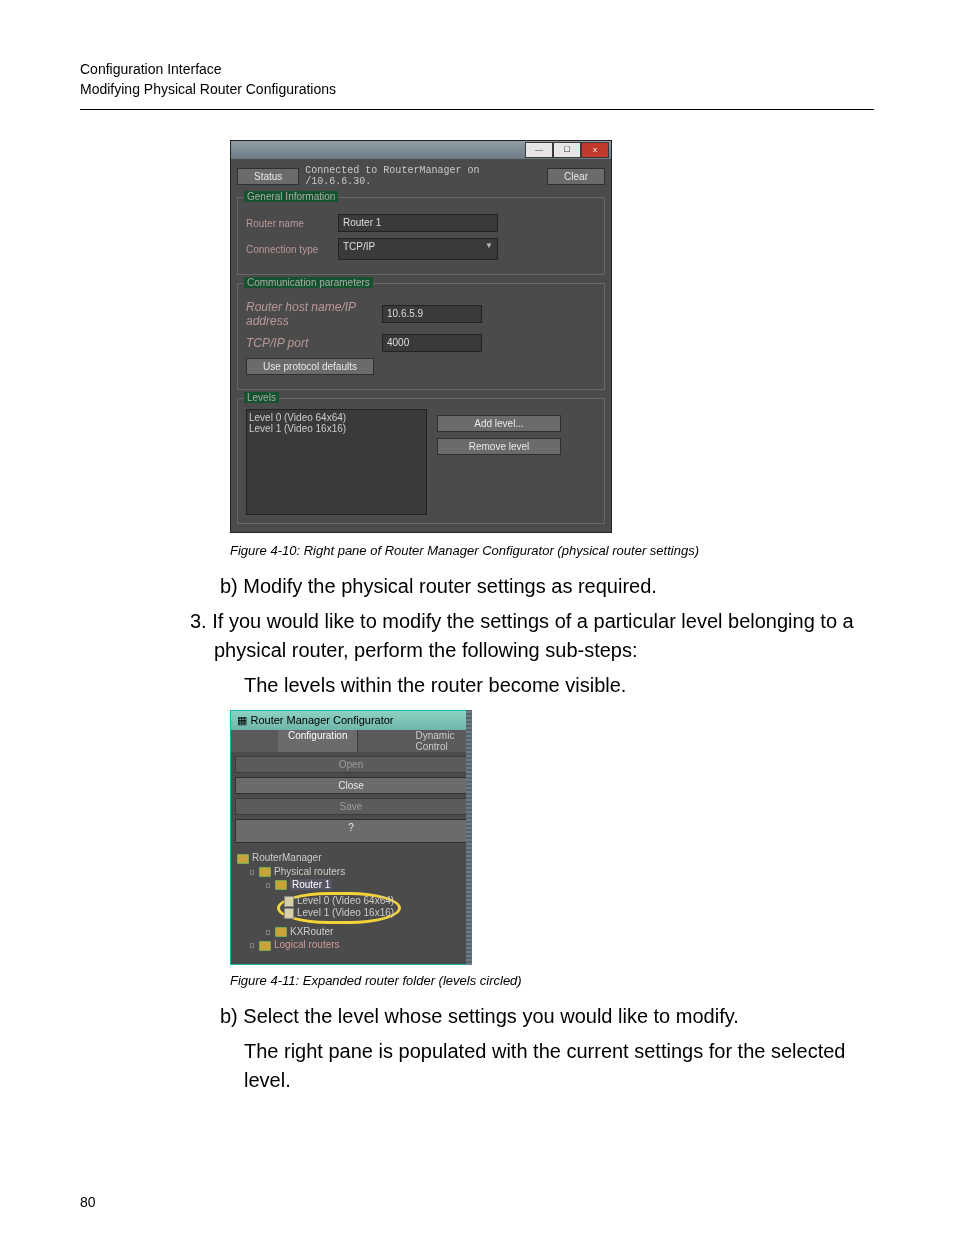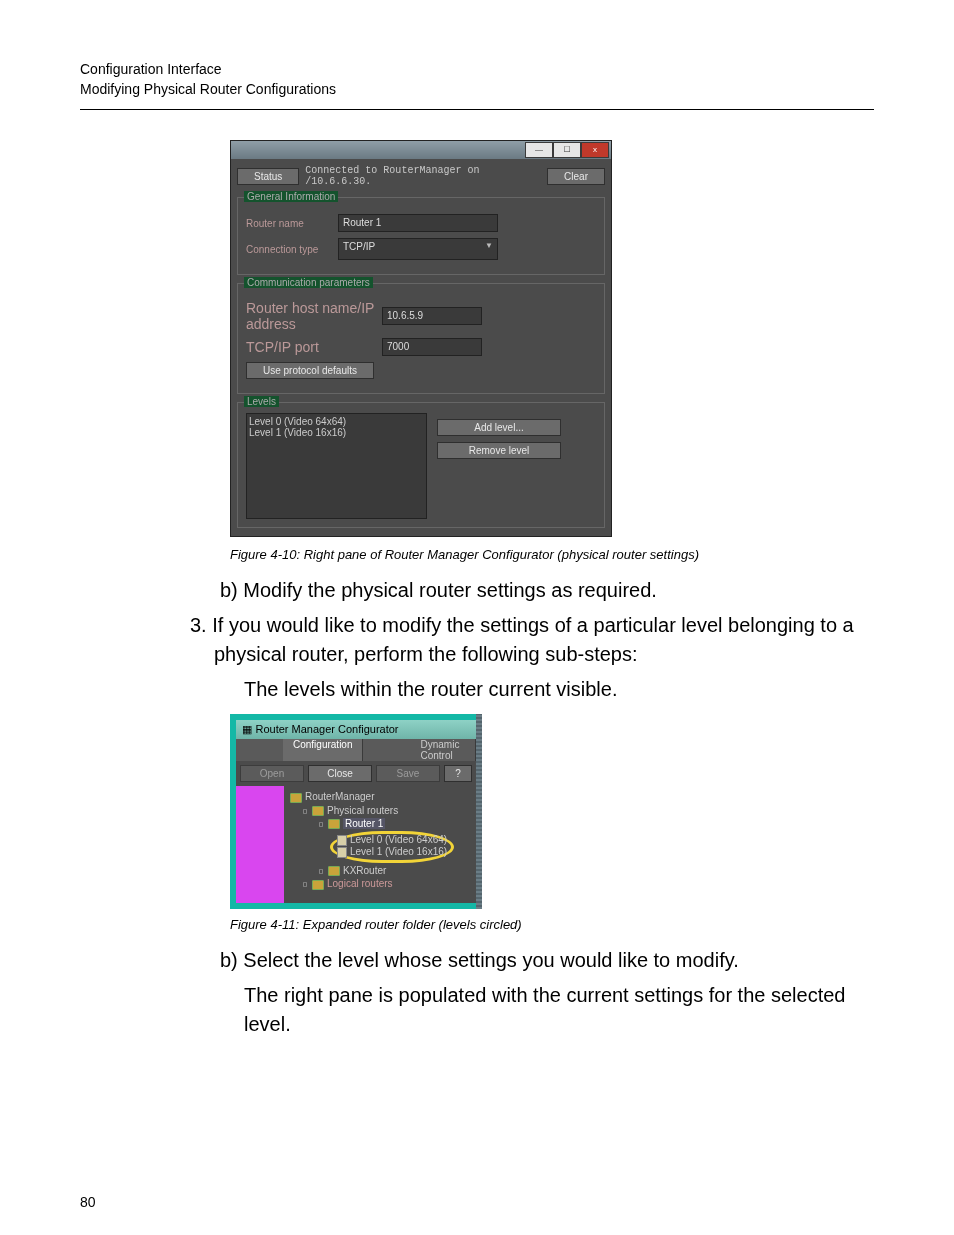--- a/index.html
+++ b/index.html
@@ -135,21 +135,21 @@
     display: flex;
     align-items: center;
     gap: 6px;
     margin: 6px 0;
   }
   .form-label {
     width: 86px;
     font-size: 10px;
     color: #b99;
   }
-  .form-label-wide { width: 130px; font-size: 14px; color:#b99;}
+  .form-label-wide { width: 130px; font-size: 12px; color:#b99;font-style:italic;}
   .txt-input {
     background: #3a3a3a;
     border: 1px solid #222;
     color: #ddd;
     font-size: 10px;
     padding: 2px 4px;
     height: 12px;
   }
   .sel {
     background: #3a3a3a;
@@ -186,22 +186,22 @@
     display: block;
     width: 90px;
     margin: 6px 0;
     text-align: center;
   }
   .clearfix::after { content:""; display:block; clear:both; }
 
   
   .win2 {
     width: 240px;
-    background: #d946ef;
-    border: 6px solid #14b8a6;
+    background: #7dd3fc;
+    border: 1px solid #14b8a6;
     font-family: Tahoma, Arial, sans-serif;
     font-size: 10px;
     color: #c8c8c8;
   }
   .win2-title {
     background: linear-gradient(#8ed1c5, #6fb5a9);
     color: #000;
     font-size: 11px;
     padding: 3px 6px;
   }
@@ -215,26 +215,26 @@
     color: #ccc;
     border-right: 1px solid #3a3a3a;
     margin-left: 47px;
   }
   .tab.active { background: #6b6b6b; color: #fff; }
   .toolbar2 {
     display: flex;
     gap: 4px;
     padding: 4px;
     background: #4b4b4b;
+    flex-direction: column;
   }
   .toolbar2 .gbtn { flex:1; text-align:center; padding:2px 4px; font-size:10px;}
   .tree {
     padding: 4px 2px 12px 6px;
     background: #4b4b4b;
-    margin-left: 48px;
   }
   .tree-row {
     font-size: 10px;
     color: #ccc;
     padding: 1px 0;
     white-space: nowrap;
   }
   .ind1 { padding-left: 12px; }
   .ind2 { padding-left: 28px; }
   .ind3 { padding-left: 44px; }
@@ -300,21 +300,21 @@
       </div>
 
       <div class="groupbox">
         <div class="group-title">Communication parameters</div>
         <div class="form-row">
           <div class="form-label-wide">Router host name/IP address</div>
           <div class="txt-input" style="width:90px">10.6.5.9</div>
         </div>
         <div class="form-row">
           <div class="form-label-wide">TCP/IP port</div>
-          <div class="txt-input" style="width:90px">7000</div>
+          <div class="txt-input" style="width:90px">4000</div>
         </div>
         <div class="form-row">
           <div class="gbtn">Use protocol defaults</div>
         </div>
       </div>
 
       <div class="groupbox clearfix">
         <div class="group-title">Levels</div>
         <div class="levels-box">
           <div>Level 0 (Video 64x64)</div>
@@ -324,21 +324,21 @@
           <div class="gbtn">Add level...</div>
           <div class="gbtn">Remove level</div>
         </div>
       </div>
     </div>
   </div>
   <div class="caption">Figure 4-10:  Right pane of Router Manager Configurator (physical router settings)</div>
 
   <div class="body-text list-b">b)   Modify the physical router settings as required.</div>
   <div class="body-text list-3">3.   If you would like to modify the settings of a particular level belonging to a physical router, perform the following sub-steps:</div>
-  <div class="body-text cont">The levels within the router current visible.</div>
+  <div class="body-text cont">The levels within the router become visible.</div>
 
   <div class="figure-wrap2" style="margin-top:10px">
     <div class="win2-wrap">
     <div class="win2">
       <div class="win2-title">▦ <span>Router Manager Configurator</span></div>
       <div class="tabbar">
         <div class="tab active">Configuration</div>
         <div class="tab">Dynamic Control</div>
       </div>
       <div class="toolbar2">

